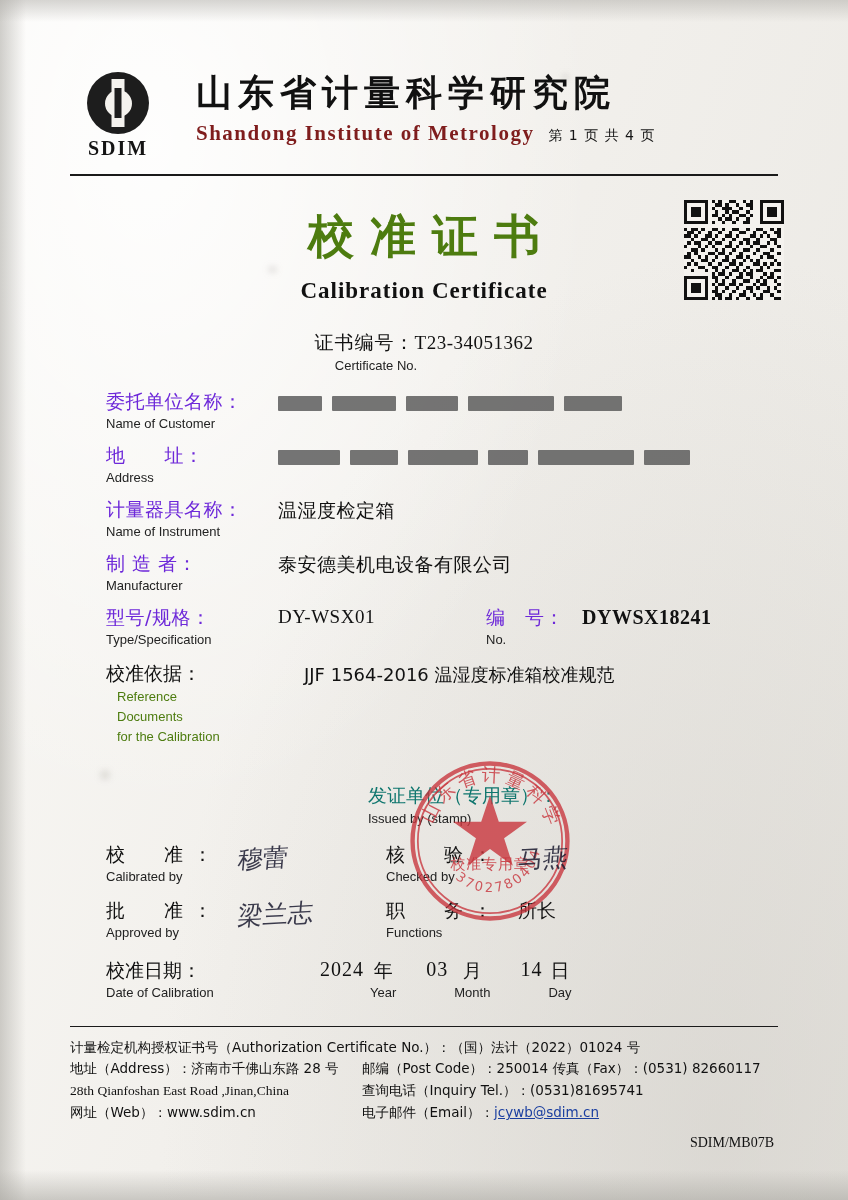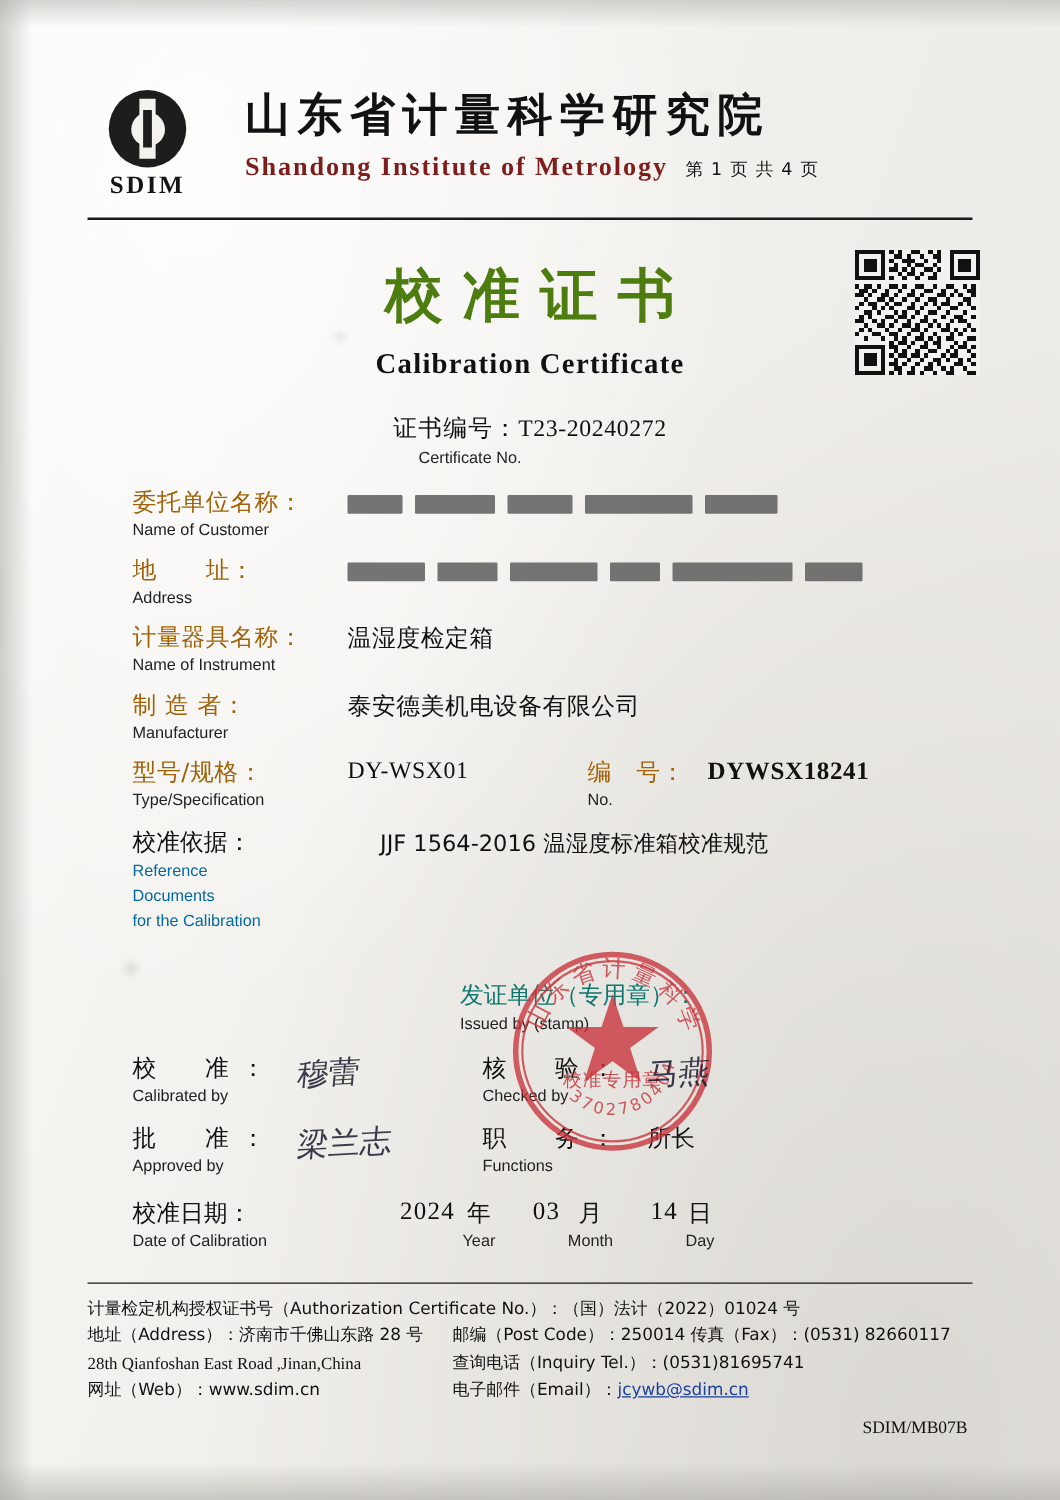--- a/index.html
+++ b/index.html
@@ -215,21 +215,21 @@
     align-items: flex-start;
     margin-bottom: 12px;
   }
   .flabel {
     width: 172px;
     flex: 0 0 172px;
   }
   .flabel .cn {
     font-family: "DejaVu Sans", sans-serif;
     font-size: 19px;
-    color: #a16207;
+    color: #6d28d9;
     letter-spacing: 0.5px;
     white-space: nowrap;
   }
   .flabel .en {
     font-family: "Liberation Sans", sans-serif;
     font-size: 13px;
     color: #222;
     margin-top: 1px;
     white-space: nowrap;
   }
@@ -256,21 +256,21 @@
     display: flex;
     align-items: flex-start;
     margin-bottom: 12px;
   }
   .col-left, .col-right {
     display: flex;
     align-items: flex-start;
   }
   .col-left { flex: 0 0 364px; }
   .col-right { flex: 1; }
-  .col-right .flabel { width: 96px; flex: 0 0 96px; }
+  .col-right .flabel { width: 96px; flex: 0 0 96px; margin-left: 16px; }
   .bold-val {
     font-family: "Liberation Serif", serif;
     font-weight: bold;
     font-size: 20px;
     letter-spacing: 0.5px;
   }
   .serif-val {
     font-family: Liberation Serif, serif;
     font-size: 19px;
   }
@@ -286,23 +286,24 @@
     flex: 0 0 172px;
   }
   .ref-label .cn {
     font-family: "DejaVu Sans", sans-serif;
     font-size: 19px;
     color: #111;
   }
   .ref-label .en {
     font-family: "Liberation Sans", sans-serif;
     font-size: 13px;
-    color: #0369a1;
+    color: #4d7c0f;
     line-height: 1.45;
     margin-top: 1px;
+    margin-left: 11px;
   }
   .ref-value {
     font-family: "DejaVu Sans", sans-serif;
     font-size: 18px;
     color: #111;
     padding-top: 2px;
     padding-left: 26px;
   }
 
   
@@ -719,21 +720,21 @@
             <rect x="15" y="28" width="1" height="1"></rect>
             <rect x="18" y="28" width="1" height="1"></rect>
             <rect x="21" y="28" width="2" height="1"></rect>
             <rect x="26" y="28" width="2" height="1"></rect>
         </g>
       </svg>
     </div>
 
     <div class="certno">
       <div class="certno-line">
-        <span>证书编号：</span><span class="certno-value">T23-20240272</span>
+        <span>证书编号：</span><span class="certno-value">T23-34051362</span>
       </div>
       <div class="certno-en">Certificate No.</div>
     </div>
 
     <div class="fields">
 
       <div class="frow">
         <div class="flabel">
           <div class="cn">委托单位名称：</div>
           <div class="en">Name of Customer</div>

